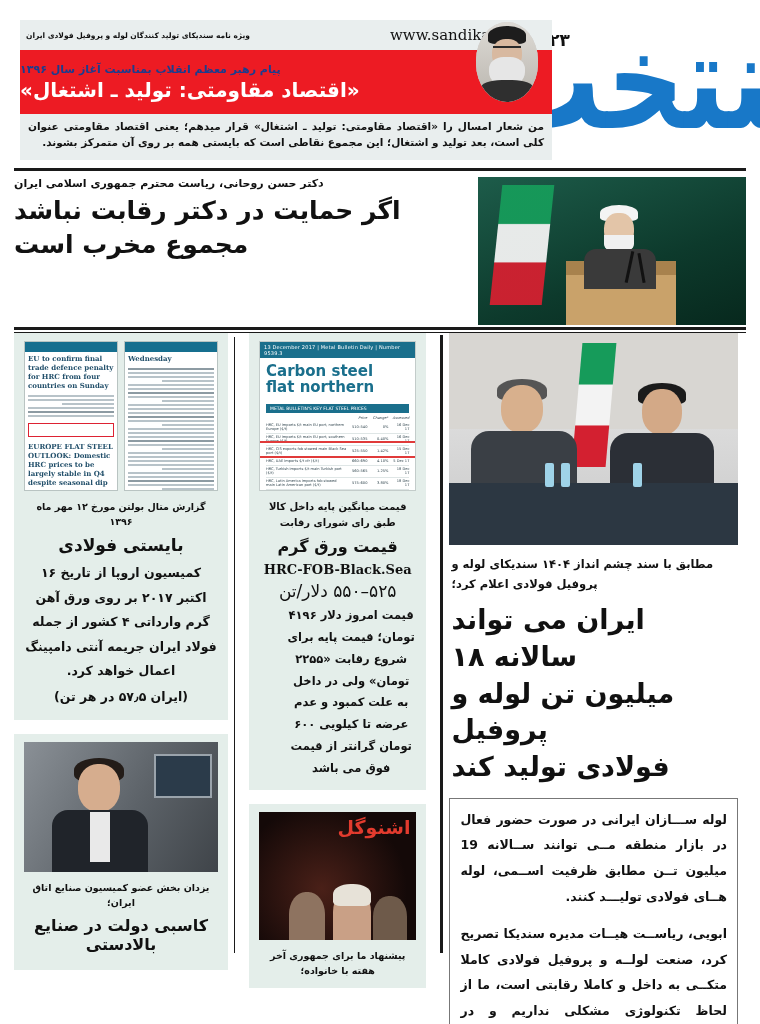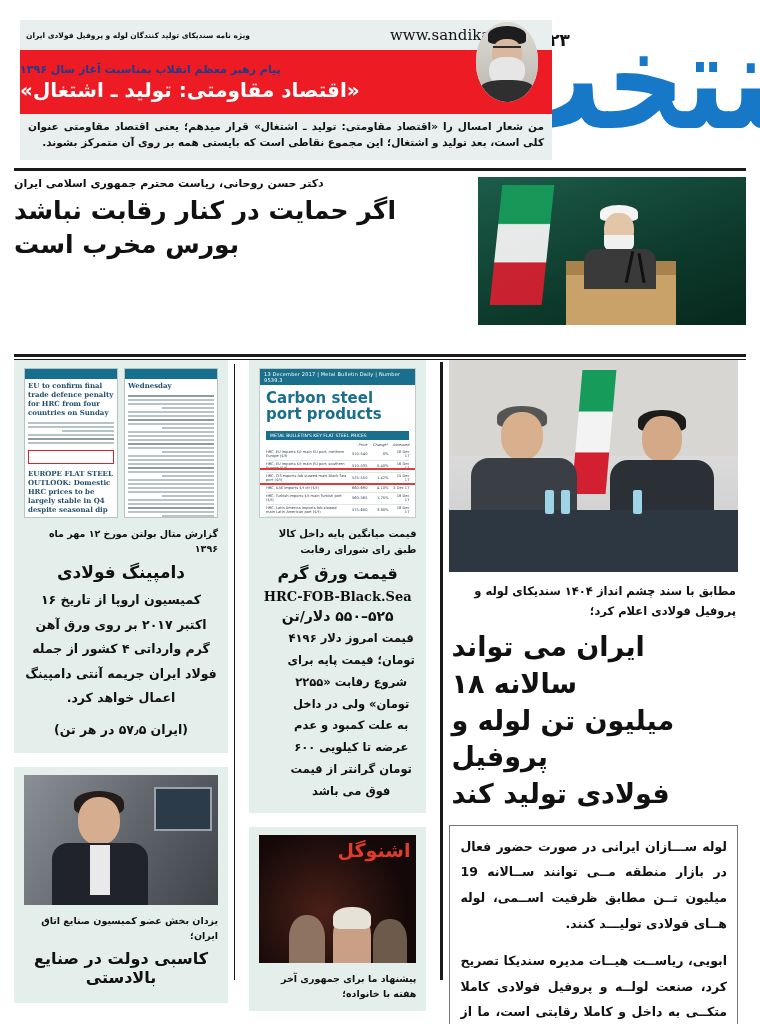--- a/index.html
+++ b/index.html
@@ -58,21 +58,21 @@
   .portrait .p-face { position:absolute; left:16px; top:17px; width:30px; height:30px; background:#d8b9a0; border-radius:45%; }
   .portrait .p-glass { position:absolute; left:17px; top:24px; width:28px; height:6px; border-top:2px solid #2b2b2b; }
   .portrait .p-beard { position:absolute; left:13px; top:35px; width:36px; height:30px; background:#e6e6e6; border-radius:40% 40% 50% 50%; }
   .portrait .p-robe { position:absolute; left:4px; bottom:0; width:54px; height:22px; background:#2f2f2f; border-radius:40% 40% 0 0; }
 
   
   .hr-thick { height:3px; background:#1a1a1a; margin:0 14px; }
   .hr-thin { height:1px; background:#1a1a1a; margin:2px 14px 0 14px; }
 
   
-  .lead { position:relative; padding:6px 14px 4px 14px; height:183px; }
+  .lead { position:relative; padding:6px 14px 4px 14px; height:156px; }
   .lead-inner { display:flex; gap:10px; height:100%; }
   .lead-photo {
     width:268px; height:148px; position:relative; overflow:hidden; background:#0f3b2e; flex:none;
   }
   .lead-photo .bg { position:absolute; inset:0; background:linear-gradient(160deg,#1d5c4a 0%,#0d3a2c 60%,#07281d 100%); }
   .lead-photo .flag { position:absolute; left:18px; top:8px; width:52px; height:120px;
      background:linear-gradient(to bottom,#169b5a 0%,#169b5a 32%,#f2f2f2 33%,#f2f2f2 64%,#d32030 65%,#d32030 100%);
      transform: skewX(-6deg); opacity:.95; }
   .lead-photo .podium { position:absolute; left:88px; bottom:0; width:110px; height:62px; background:#c9a26a; }
   .lead-photo .podium2 { position:absolute; left:88px; bottom:50px; width:110px; height:14px; background:#a8824d; }
@@ -124,28 +124,28 @@
   .mid-clip .mc-bar { background:#1a6f8c; color:#fff; font-size:5px; padding:2px 4px; letter-spacing:.2px; }
   .mid-clip .mc-title { font-size:15px; font-weight:bold; color:#1a6f8c; line-height:1.06; padding:6px 6px 2px 6px; }
   .mid-clip .mc-sub { background:#1a6f8c; color:#fff; font-size:4.5px; padding:2px 4px; margin:6px 6px 0 6px; }
   .mid-clip .mc-table { padding:2px 6px; }
   .mid-clip .mc-table .r { display:flex; gap:3px; align-items:center; border-bottom:.5px solid #dfe6e6; padding:1.5px 0; }
   .mid-clip .mc-table .r span { font-size:3.6px; color:#31454e; }
   .mid-clip .mc-table .r .nm { flex:1; }
   .mid-clip .mc-table .r .v { width:18px; text-align:right; }
   .mid-clip .mc-hl { position:absolute; left:0; right:0; height:1.5px; background:#e03a3a; }
 
-  .cap { font-size:10px; font-weight:bold; color:#111; line-height:1.6; }
+  .cap { font-size:10px; font-weight:bold; color:#111; text-align:center; line-height:1.6; }
   .cap-sm { font-size:9.5px; }
   .h-title { font-size:16px; font-weight:bold; color:#111; text-align:center; margin:6px 0 6px 0; }
   .h-title-lg { font-size:17px; }
   .p-body { font-size:12.5px; color:#111; line-height:1.95; text-align:center; font-weight:600; }
   .p-body-sm { font-size:11.5px; line-height:1.9;margin-left:27px; }
   .latin { font-family:"DejaVu Serif","Liberation Serif",serif; direction:ltr; font-size:13px; font-weight:bold; text-align:center; color:#111; margin:3px 0; }
-  .price-big { font-size:14px; font-weight:bold; text-align:center; color:#111; margin:4px 0 4px 0; }
+  .price-big { font-size:17px; font-weight:normal; text-align:center; color:#111; margin:4px 0 4px 0; }
 
   
   .photo-man {
     width:100%; height:130px; position:relative; overflow:hidden; background:#6a6f74;
   }
   .photo-man .pm-bg { position:absolute; inset:0; background:linear-gradient(120deg,#8a9096,#5d6369 55%,#3f4449); }
   .photo-man .pm-head { position:absolute; left:54px; top:22px; width:42px; height:48px; background:#d6ad8e; border-radius:46%; }
   .photo-man .pm-hair { position:absolute; left:50px; top:16px; width:50px; height:24px; background:#231c18; border-radius:50% 50% 30% 30%; }
   .photo-man .pm-body { position:absolute; left:28px; top:68px; width:96px; height:64px; background:#20242a; border-radius:16px 16px 0 0; }
   .photo-man .pm-shirt { position:absolute; left:66px; top:70px; width:20px; height:50px; background:#e9e9e9; }
@@ -224,22 +224,22 @@
           <div class="podium2"></div>
         <div class="figure-turban"></div>
           <div class="figure-head"></div>
         <div class="figure-beard"></div>
           <div class="figure-body"></div>
         <div class="mic1"></div>
           <div class="mic2"></div>
       </div>
       <div class="lead-text">
         <div class="lead-kicker">دکتر حسن روحانی، ریاست محترم جمهوری اسلامی ایران</div>
-        <div class="lead-head">اگر حمایت در کنار رقابت نباشد</div>
-        <div class="lead-head">بورس مخرب است</div>
+        <div class="lead-head">اگر حمایت در دکتر رقابت نباشد</div>
+        <div class="lead-head">مجموع مخرب است</div>
         <div class="lead-cols">
         </div>
       </div>
     </div>
   </div>
 
   <div class="hr-thick"></div>
   <div class="hr-thin"></div>
 
   <div class="body-grid">
@@ -255,21 +255,21 @@
         <div class="mt-p2-hair"></div>
           <div class="mt-p2-head"></div>
           <div class="mt-p2-body"></div>
         <div class="mt-table"></div>
         <div class="mt-bottle" style="left:96px"></div>
         <div class="mt-bottle" style="left:112px"></div>
         <div class="mt-bottle" style="right:96px"></div>
       </div>
 
       <div style="padding:10px 2px 0 2px">
-        <div style="font-size:11.5px;font-weight:bold;line-height:1.7;text-align:right;color:#111">مطابق با سند چشم انداز ۱۴۰۴ سندیکای لوله و پروفیل فولادی اعلام کرد؛</div>
+        <div style="font-size:11.5px;font-weight:bold;line-height:1.7;text-align:left;color:#111">مطابق با سند چشم انداز ۱۴۰۴ سندیکای لوله و پروفیل فولادی اعلام کرد؛</div>
 
         <div style="font-size:27px;font-weight:bold;line-height:1.36;text-align:left;color:#111;margin-top:8px">
           <div>ایران می تواند سالانه ۱۸</div>
           <div>میلیون تن لوله و پروفیل</div>
           <div>فولادی تولید کند</div>
         </div>
       </div>
 
       <div class="box-frame" style="margin-top:12px">
         <div style="font-size:12.5px;font-weight:bold;line-height:2.05;text-align:justify;color:#111">لوله ســـازان ایرانی در صورت حضور فعال در بازار منطقه مــی توانند ســالانه 19 میلیون تــن مطابق ظرفیت اســمی، لوله هــای فولادی تولیـــد کنند.</div>
@@ -280,21 +280,21 @@
 
     <div class="vrule-bold"></div>
 
     <div class="col col-mid">
 
       <div class="card">
         <div class="mid-clip">
           <div class="mc-bar">13 December 2017 | Metal Bulletin Daily | Number 9539.3</div>
           <div class="mc-title">
             <div>Carbon steel</div>
-            <div>port products</div>
+            <div>flat northern</div>
           </div>
           <div class="mc-sub">METAL BULLETIN'S KEY FLAT STEEL PRICES</div>
           <div class="mc-table">
             <div class="r" style="border-bottom:none">
               <span class="nm"></span>
               <span class="v" style="font-style:italic">Price</span>
               <span class="v" style="font-style:italic">Change*</span>
               <span class="v" style="font-style:italic">Assessed</span>
             </div>
             <div class="r">
@@ -415,23 +415,23 @@
             </div>
             <div class="clip-redbox"></div>
             <div class="clip-title">EUROPE FLAT STEEL OUTLOOK: Domestic HRC prices to be largely stable in Q4 despite seasonal dip</div>
             <div class="clip-lines">
               
             </div>
           </div>
         </div>
 
         <div class="cap cap-sm" style="margin-top:8px">گزارش متال بولتن مورخ ۱۲ مهر ماه ۱۳۹۶</div>
-        <div class="h-title h-title-lg">دامپینگ فولادی</div>
+        <div class="h-title h-title-lg">بایستی فولادی</div>
         <div class="p-body">کمیسیون اروپا از تاریخ ۱۶ اکتبر ۲۰۱۷ بر روی ورق آهن گرم وارداتی ۴ کشور از جمله فولاد ایران جریمه آنتی دامپینگ اعمال خواهد کرد.</div>
-        <div class="p-body" style="margin-top:8px">(ایران ۵۷٫۵ در هر تن)</div>
+        <div class="p-body" style="margin-top:2px">(ایران ۵۷٫۵ در هر تن)</div>
       </div>
 
       <div class="card">
         <div class="photo-man">
           <div class="pm-bg"></div>
             <div class="pm-screen"></div>
           <div class="pm-hair"></div>
             <div class="pm-head"></div>
           <div class="pm-body"></div>
             <div class="pm-shirt"></div>

